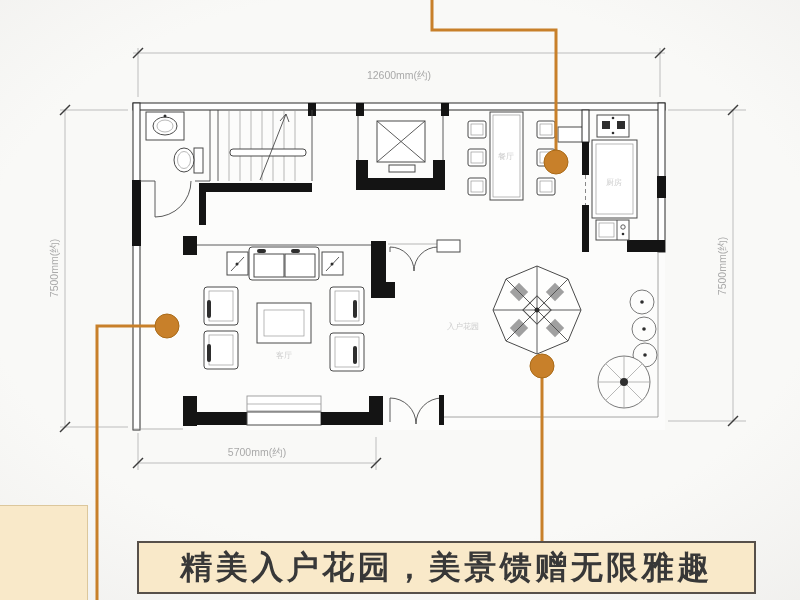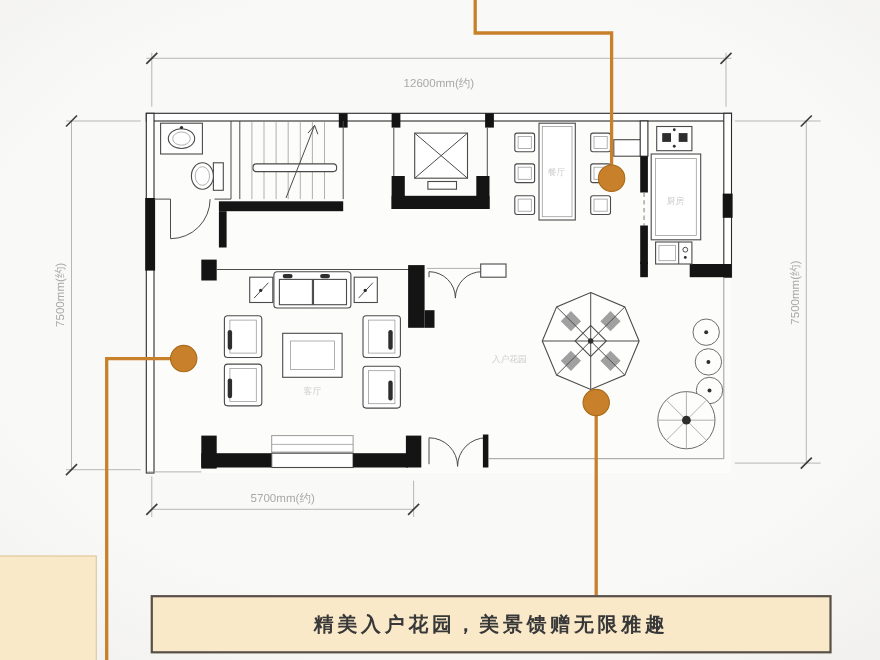--- a/index.html
+++ b/index.html
@@ -18,21 +18,21 @@
   .dk{fill:#2e2e2e;stroke:none;}
   .dim-line{stroke:#b5b5b5;stroke-width:0.9;fill:none;}
   .tick{stroke:#3c3c3c;stroke-width:1.5;}
   .dim-text{fill:var(--dim,#aaaaaa);font-size:10.5px;}
   .room-label{fill:#cdcdcd;font-size:8px;}
   .callout-line{stroke:var(--accent,#c8802a);stroke-width:3;fill:none;}
   .callout-dot{fill:var(--accent,#c8802a);stroke:#a96a18;stroke-width:1;}
   .caption{position:absolute;left:137px;top:541px;width:619px;height:53px;
     background:var(--caption_bg,#f9e9c9);border:2px solid var(--caption_border,#57504a);
     box-sizing:border-box;display:flex;align-items:center;justify-content:center;}
-  .caption span{font-size:18px;font-weight:bold;letter-spacing:3.5px;color:var(--caption_text,#383838);white-space:nowrap;}
+  .caption span{font-size:32px;font-weight:bold;letter-spacing:3.5px;color:var(--caption_text,#383838);white-space:nowrap;}
   .partial-box{position:absolute;left:-10px;top:505px;width:98px;height:120px;
     background:var(--caption_bg,#f9e9c9);border:1px solid #dcc79c;box-sizing:border-box;}
 </style>
 </head>
 <body>
 
 <div class="stage">
 
 <svg width="800" height="600" viewBox="0 0 800 600">
 

